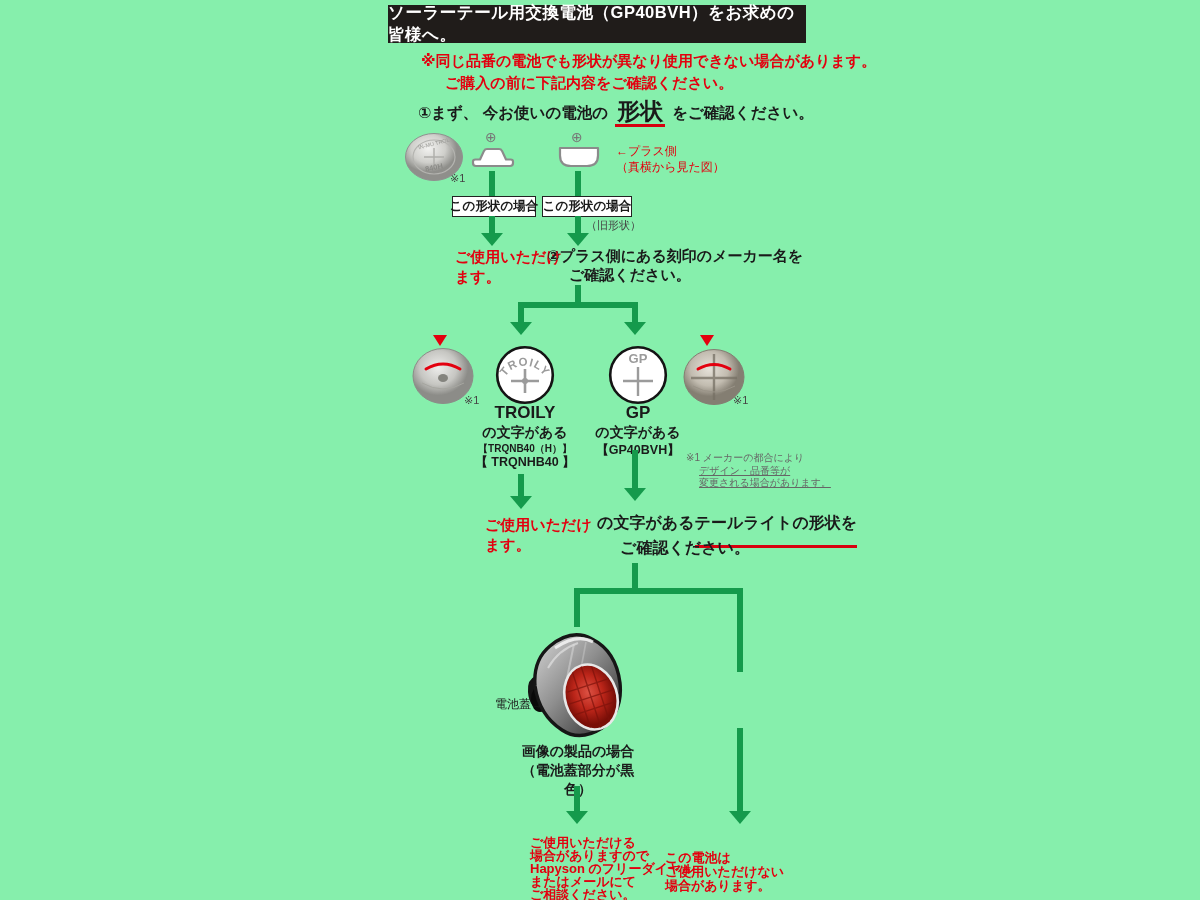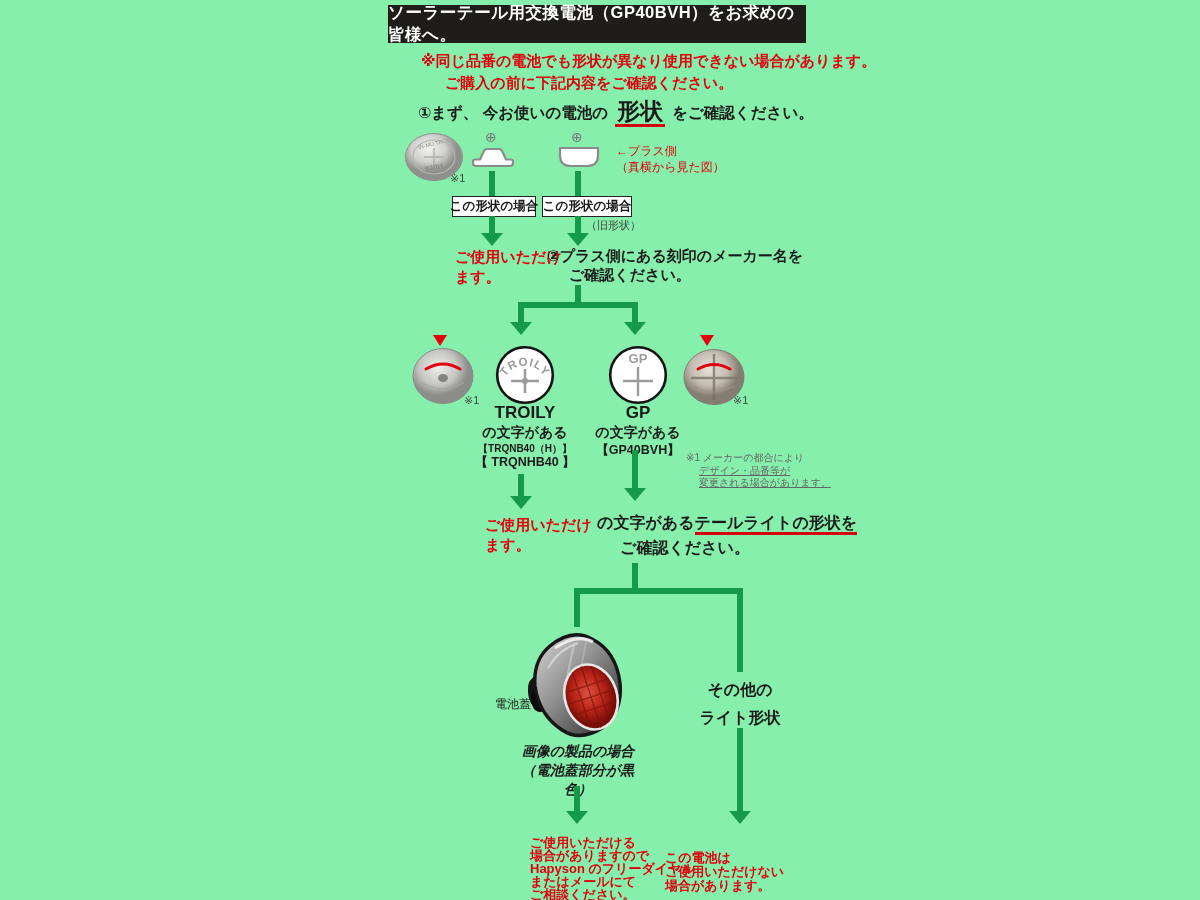--- a/index.html
+++ b/index.html
@@ -186,21 +186,21 @@
   <div class="ahead" style="left:510px;top:496px;"></div>
   <div class="abs redblock" style="left:485px;top:515px;font-size:15px;line-height:1.3;">
     <div>ご使用いただけ</div>
     <div>ます。</div>
   </div>
 
   <div class="gl" style="left:632px;top:450px;width:6px;height:38px;"></div>
   <div class="ahead" style="left:624px;top:488px;"></div>
 
   <div class="abs boldtxt nowrap" style="left:597px;top:513px;font-size:16px;">
-    <span>の文字がある</span><span style="border-bottom:3px solid #d7000f;padding-bottom:1px;text-align:right;">テールライトの形状を</span>
+    <span>の文字がある</span><span style="border-bottom:3px solid #d7000f;padding-bottom:14px;text-align:right;">テールライトの形状を</span>
   </div>
   <div class="abs boldtxt nowrap" style="left:620px;top:538px;font-size:16px;">ご確認ください。</div>
 
   <div class="gl" style="left:632px;top:563px;width:6px;height:25px;"></div>
   <div class="gl" style="left:574px;top:588px;width:169px;height:6px;"></div>
   <div class="gl" style="left:574px;top:588px;width:6px;height:39px;"></div>
   <div class="gl" style="left:737px;top:588px;width:6px;height:84px;"></div>
 
   <svg class="abs" style="left:520px;top:626px;" width="110" height="118" viewBox="0 0 110 118">
     <defs>
@@ -222,29 +222,25 @@
     <path d="M28,42 Q38,24 58,17" stroke="#e9e9e9" stroke-width="2" fill="none" opacity="0.6"></path>
     <path d="M54,18 L45,62" stroke="#dcdcdc" stroke-width="2" opacity="0.5"></path>
     <path d="M66,16 L58,58" stroke="#cfcfcf" stroke-width="1.6" opacity="0.45"></path>
     <g transform="rotate(-18 71 71)">
       <ellipse cx="71" cy="71" rx="26" ry="33" fill="url(#lensG)" stroke="#e8e8e8" stroke-width="2.6"></ellipse>
       <path d="M50,59 h42 M48,71 h46 M50,83 h42 M61,42 v58 M71,39 v64 M81,42 v58" stroke="#7c120b" stroke-width="1.4" opacity="0.7"></path>
     </g>
   </svg>
   <div class="abs nowrap" style="left:495px;top:696px;font-size:12px;color:#1a1a1a;">電池蓋→</div>
 
-  <div class="abs ctext" style="left:508px;top:742px;width:140px;font-size:14px;line-height:1.35;font-style:italic;">
+  <div class="abs ctext" style="left:508px;top:742px;width:140px;font-size:14px;line-height:1.35;">
     <div>画像の製品の場合</div>
     <div>（電池蓋部分が黒色）</div>
   </div>
 
-  <div class="abs ctext" style="left:690px;top:676px;width:100px;font-size:16px;line-height:1.75;">
-    <div>その他の</div>
-    <div>ライト形状</div>
-  </div>
   <div class="gl" style="left:737px;top:728px;width:6px;height:60px;"></div>
 
   <div class="gl" style="left:574px;top:786px;width:6px;height:25px;"></div>
   <div class="ahead" style="left:566px;top:811px;"></div>
   <div class="gl" style="left:737px;top:786px;width:6px;height:25px;"></div>
   <div class="ahead" style="left:729px;top:811px;"></div>
 
   <div class="abs redblock" style="left:530px;top:836px;font-size:13px;line-height:13px;">
     <div>ご使用いただける</div>
     <div>場合がありますので</div>

